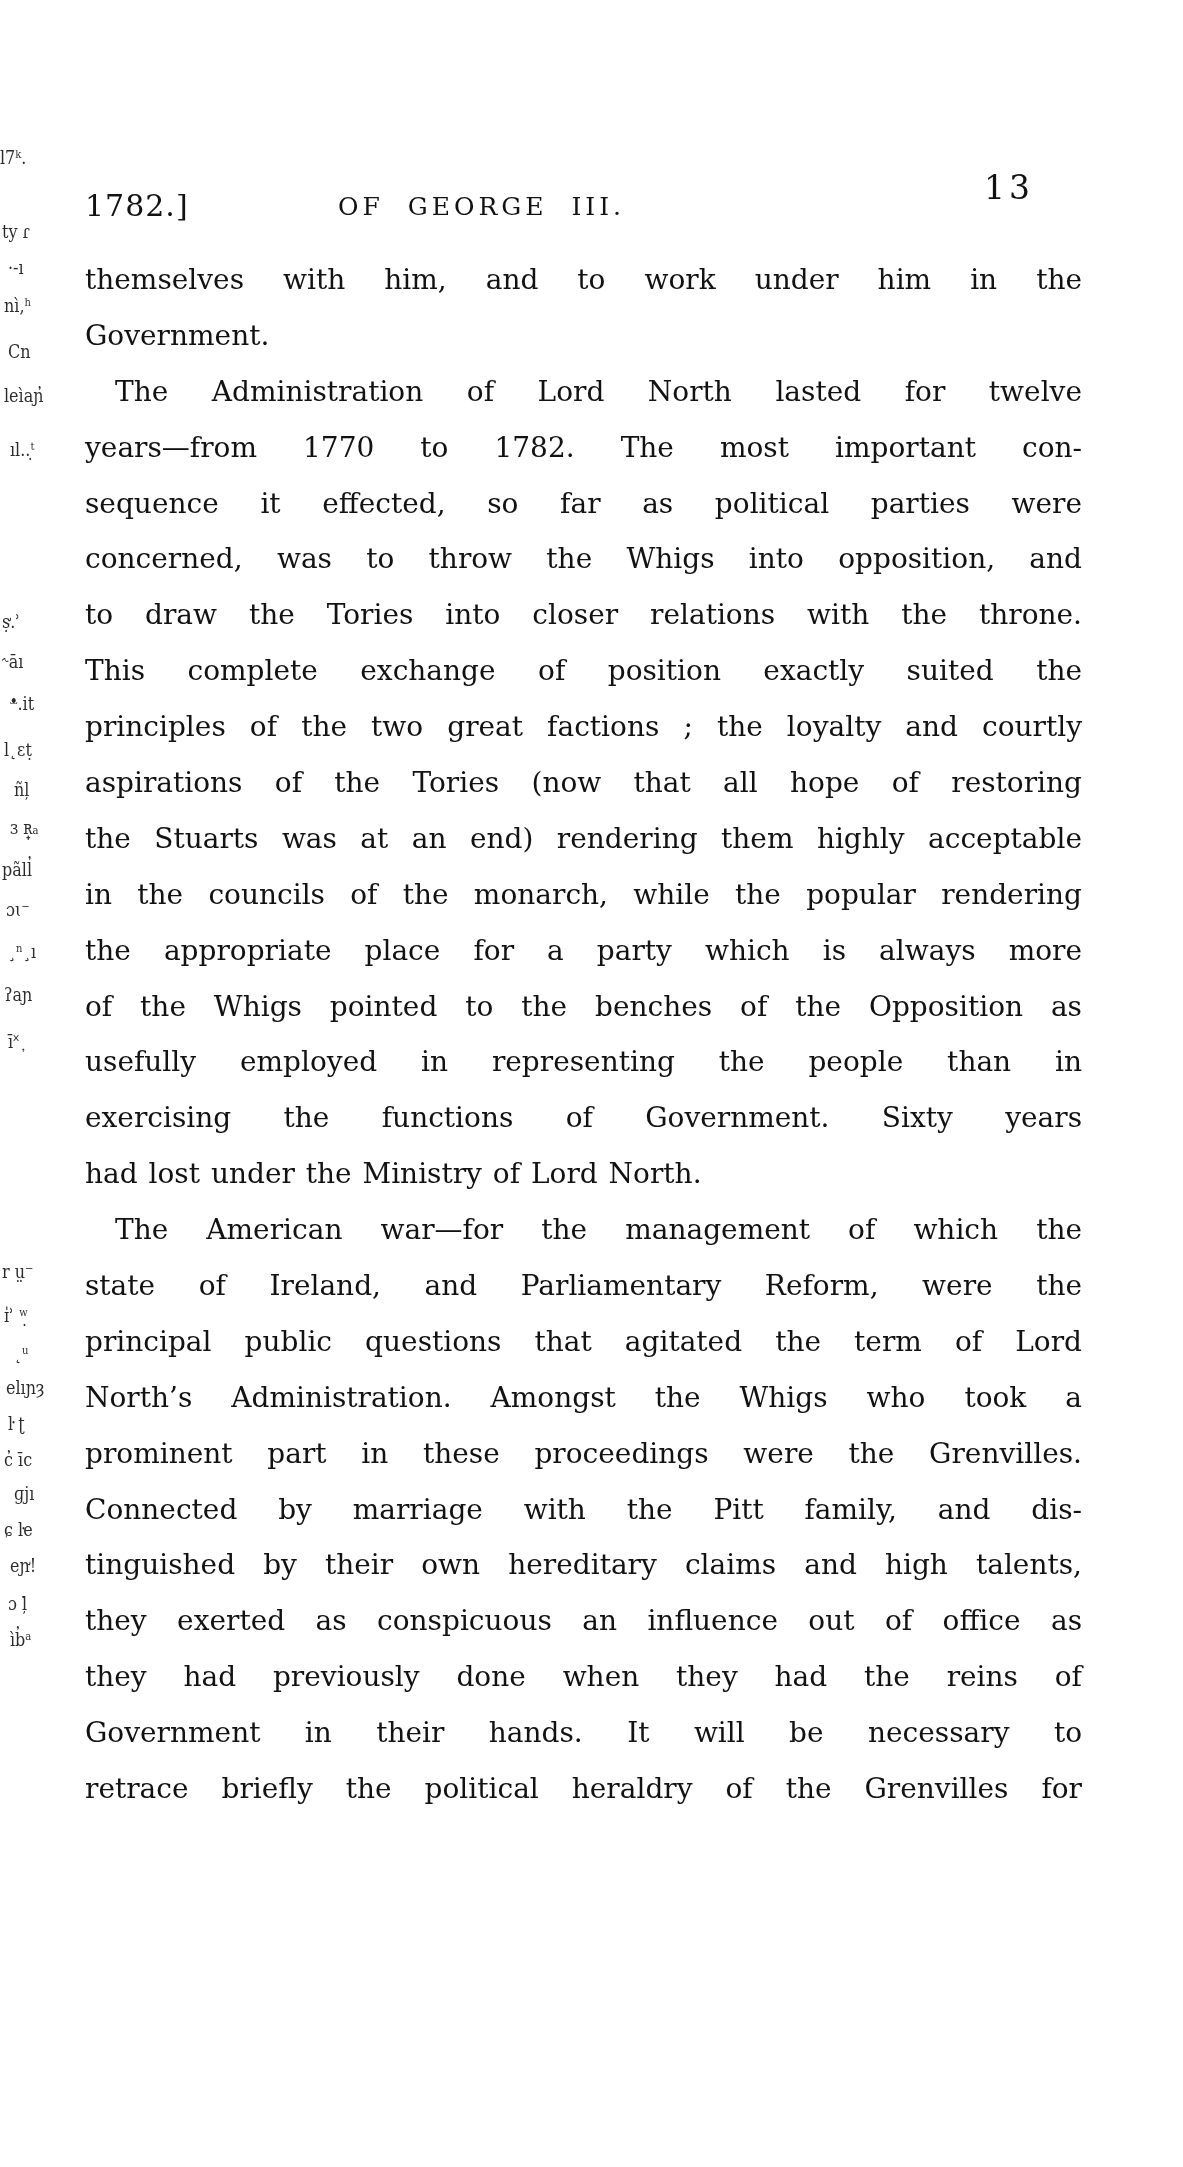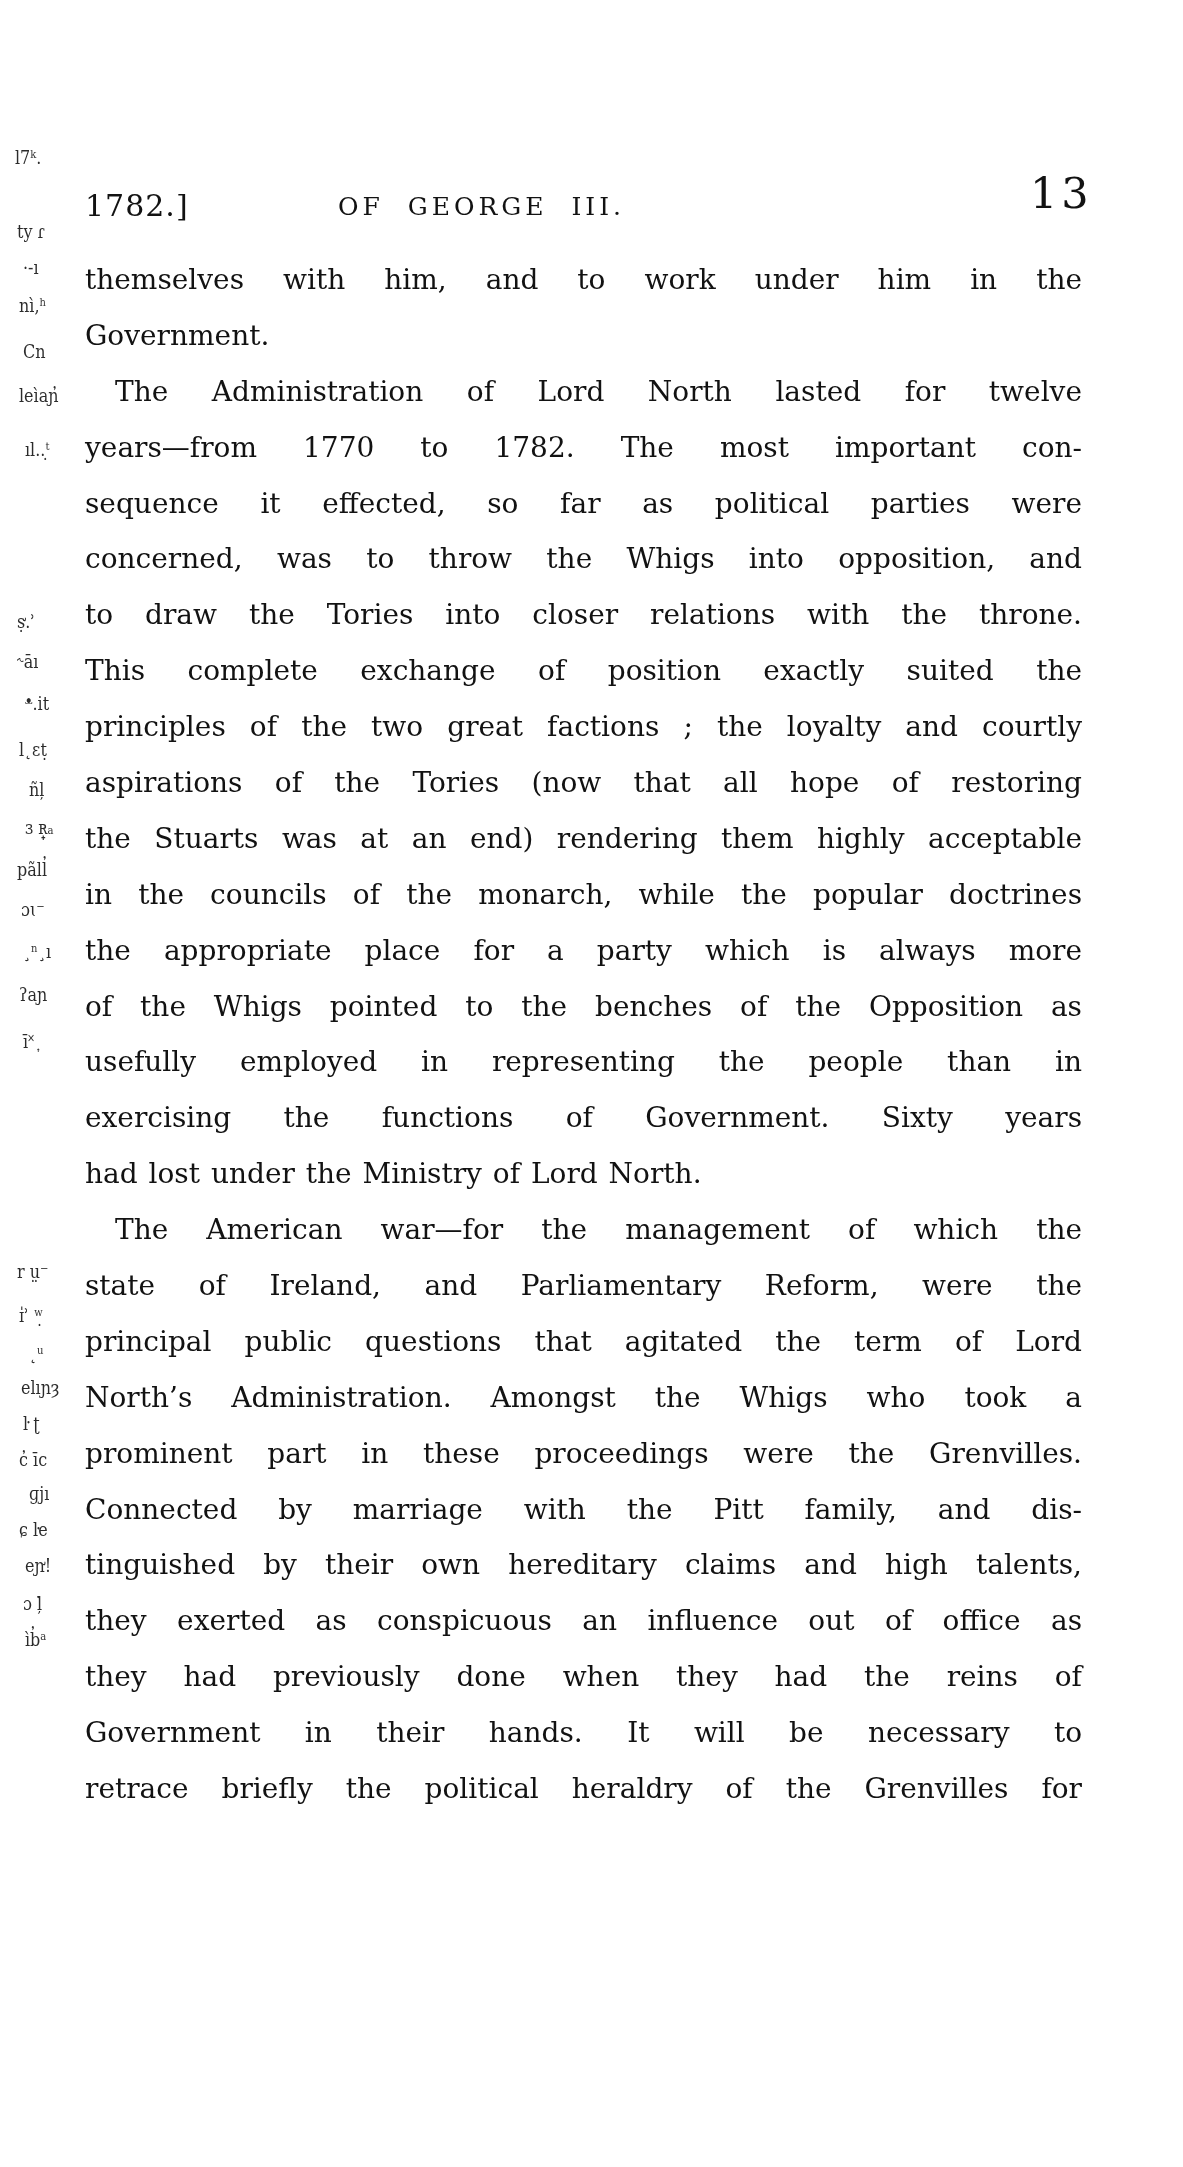--- a/index.html
+++ b/index.html
@@ -23,43 +23,43 @@
     position: absolute;
     left: 0; top: 192px;
     width: 963px;
     text-align: center;
     font-size: 25px;
     letter-spacing: 4px;
     word-spacing: 12px;
   }
   .header-pagenum {
     position: absolute;
-    left: 1030px; top: 168px;
-    font-size: 43px;
+    left: 984px; top: 168px;
+    font-size: 33px;
     letter-spacing: 4px;
   }
   
   .textblock {
     position: absolute;
     left: 85px; top: 252px;
     width: 997px;
     font-size: 28px;
     line-height: 55.9px;
   }
   .tline {
     height: 55.9px;
     text-align: justify;
     text-align-last: justify;
     word-spacing: 2px;
     white-space: nowrap;
   }
   .tline.endp { text-align-last: left; white-space: normal; }
   .tline.indent { text-indent: 30px; }
   
-  .margin-noise { position: absolute; left: 15px; top: 0; width: 80px; height: 2139px; }
+  .margin-noise { position: absolute; left: 0; top: 0; width: 80px; height: 2139px; }
   .smudge {
     position: absolute;
     font-family: "DejaVu Serif", serif;
     font-size: 16px;
     color: #1a1a1a;
     white-space: nowrap;
     transform: scaleY(1.15);
     opacity: 0.92;
   }
 </style>
@@ -111,21 +111,21 @@
       <div class="tline endp">Government.</div>
       <div class="tline indent">The Administration of Lord North lasted for twelve</div>
       <div class="tline">years—from 1770 to 1782.  The most important con-</div>
       <div class="tline">sequence it effected, so far as political parties were</div>
       <div class="tline">concerned, was to throw the Whigs into opposition, and</div>
       <div class="tline">to draw the Tories into closer relations with the throne.</div>
       <div class="tline">This complete exchange of position exactly suited the</div>
       <div class="tline">principles of the two great factions ; the loyalty and courtly</div>
       <div class="tline">aspirations of the Tories (now that all hope of restoring</div>
       <div class="tline">the Stuarts was at an end) rendering them highly acceptable</div>
-      <div class="tline">in the councils of the monarch, while the popular doctrines</div>
+      <div class="tline">in the councils of the monarch, while the popular rendering</div>
       <div class="tline">the appropriate place for a party which is always more</div>
       <div class="tline">of the Whigs pointed to the benches of the Opposition as</div>
       <div class="tline">usefully employed in representing the people than in</div>
       <div class="tline">exercising the functions of Government.  Sixty years</div>
       <div class="tline endp">had lost under the Ministry of Lord North.</div>
       <div class="tline indent">The American war—for the management of which the</div>
       <div class="tline">state of Ireland, and Parliamentary Reform, were the</div>
       <div class="tline">principal public questions that agitated the term of Lord</div>
       <div class="tline">North’s Administration.  Amongst the Whigs who took a</div>
       <div class="tline">prominent part in these proceedings were the Grenvilles.</div>

